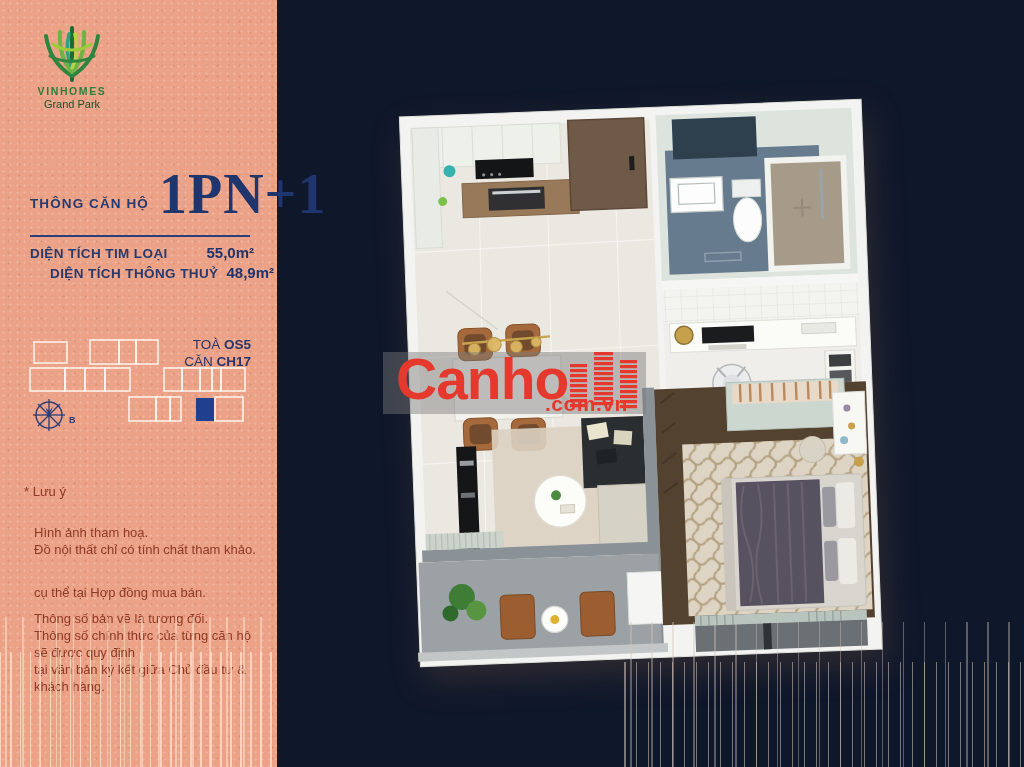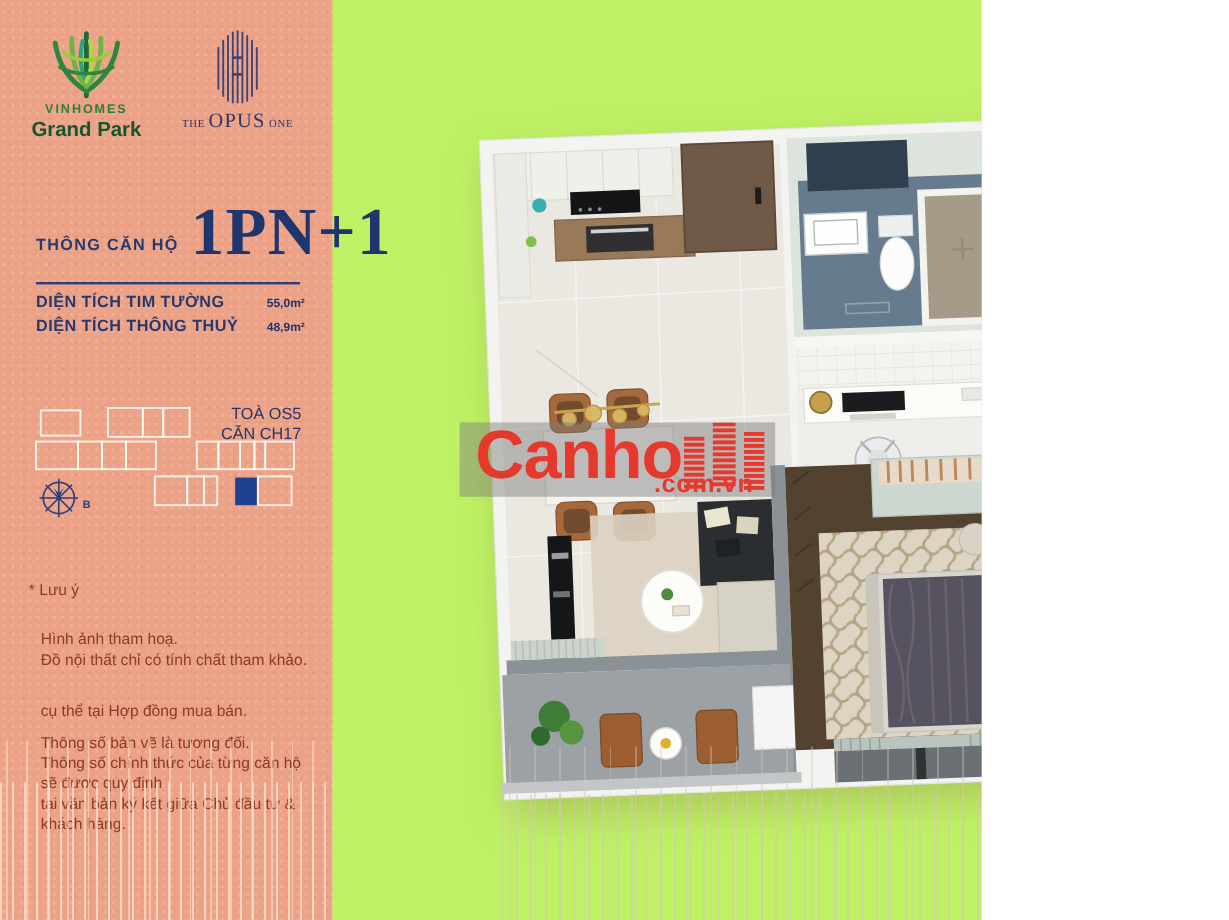--- a/index.html
+++ b/index.html
@@ -1,17 +1,17 @@
 <!DOCTYPE html>
 <html><head>
 <meta charset="utf-8">
 <style>
   html,body{margin:0;padding:0;}
   body{font-family:"Liberation Sans","DejaVu Sans",sans-serif;}
-  #canvas{position:relative;width:818px;height:767px;overflow:hidden;background:#bef264;}
+  #canvas{position:relative;width:1024px;height:767px;overflow:hidden;background:#0f172a;}
 
   
   #sidebar{
     position:absolute;left:0;top:0;width:277px;height:767px;
     background-color:#eca287;
     background-image:
       radial-gradient(rgba(255,255,255,.16) 1px, transparent 1.3px),
       radial-gradient(rgba(150,70,40,.12) 1px, transparent 1.3px);
     background-size:7px 7px,11px 11px;
     background-position:0 0,3px 5px;
@@ -33,40 +33,40 @@
     background-position:bottom left,bottom 0 left 6px;
     background-repeat:no-repeat;
   }
 
   
   #logo-row{position:absolute;left:24px;top:22px;width:230px;display:flex;align-items:flex-start;}
   .logo-block{display:flex;flex-direction:column;align-items:center;}
   #vinhomes-block{width:96px;}
   #opus-block{width:104px;margin-left:26px;padding-top:2px;}
   #vinhomes-word{color:#2e7d3a;font-size:10.5px;font-weight:bold;letter-spacing:1.6px;margin-top:3px;}
-  #vinhomes-sub{color:#14562d;font-size:17px;font-weight:bold;margin-top:1px;}
+  #vinhomes-sub{color:#14562d;font-size:11px;font-weight:normal;margin-top:1px;}
   #opus-word{color:#2d3568;margin-top:5px;font-family:"Liberation Serif","DejaVu Serif",serif;display:flex;align-items:baseline;gap:3px;}
   #opus-word .sm{font-size:9px;letter-spacing:.5px;}
   #opus-word .lg{font-size:17px;letter-spacing:1px;}
 
   
   #unit-type-row{position:absolute;left:30px;top:168px;width:222px;display:flex;align-items:flex-end;gap:10px;}
   #unit-type-label{color:#263a6e;font-size:13.5px;font-weight:bold;letter-spacing:1.1px;padding-bottom:10px;white-space:nowrap;}
   #unit-type-value{color:#1e356e;font-family:"Liberation Serif","DejaVu Serif",serif;font-weight:bold;font-size:56px;line-height:.95;letter-spacing:1px;text-align:right;}
   #unit-divider{position:absolute;left:30px;top:235px;width:220px;height:2px;background:#2c3d77;}
   .area-row{position:absolute;left:30px;width:224px;display:flex;justify-content:space-between;align-items:baseline;}
   #area-row-1{top:244px;}
-  #area-row-2{top:264px;}
+  #area-row-2{top:264px;margin-left:20px;}
   .area-label{color:#283a6d;font-size:13.5px;font-weight:bold;letter-spacing:.4px;}
-  .area-value{color:#20336b;font-size:10px;font-weight:800;}
+  .area-value{color:#20336b;font-size:15px;font-weight:800;}
 
   
   #plate-map{position:absolute;left:28px;top:336px;}
   #building-unit{position:absolute;right:26px;top:336px;text-align:right;color:#27356a;font-size:13.5px;line-height:17px;}
-  #building-unit .b{font-weight:400;}
+  #building-unit .b{font-weight:700;}
   #compass{position:absolute;left:30px;top:396px;display:flex;align-items:center;}
   #compass-label{color:#2c3d77;font-size:9px;font-weight:bold;margin-left:1px;margin-top:10px;}
 
   
   #notes{position:absolute;left:24px;top:483px;width:236px;color:#8d3a26;font-size:13px;line-height:17px;}
   #notes-title{margin-bottom:24px;}
   #notes p{margin:0 0 9px 10px;}
 
   
   #plan-wrap{position:absolute;left:380px;top:94px;width:520px;height:590px;
@@ -98,52 +98,30 @@
             <path d="M33 46 C28 36 27 24 30 12" stroke="#2fa37d" stroke-width="3.5"></path>
             <path d="M33 46 C38 36 39 24 36 12" stroke="#b7d442" stroke-width="3.5"></path>
             <path d="M14 22 C24 30 42 30 52 22" stroke="#9ecb3b" stroke-width="3"></path>
             <path d="M11 34 C22 41 44 41 55 34" stroke="#2e8540" stroke-width="3"></path>
           </g>
         </svg>
         <div id="vinhomes-word">VINHOMES</div>
         <div id="vinhomes-sub">Grand Park</div>
       </div>
 
-      <div class="logo-block" id="opus-block">
-        <svg width="44" height="62" viewBox="0 0 44 62">
-          <g stroke="#3d4677" stroke-width="1.6" stroke-linecap="round">
-            <line x1="6" y1="16" x2="6" y2="50"></line>
-            <line x1="10" y1="10" x2="10" y2="56"></line>
-            <line x1="14" y1="6" x2="14" y2="60"></line>
-            <line x1="18" y1="3" x2="18" y2="62"></line>
-            <line x1="22" y1="2" x2="22" y2="62"></line>
-            <line x1="26" y1="3" x2="26" y2="62"></line>
-            <line x1="30" y1="6" x2="30" y2="60"></line>
-            <line x1="34" y1="10" x2="34" y2="56"></line>
-            <line x1="38" y1="16" x2="38" y2="50"></line>
-            <line x1="19" y1="24" x2="25" y2="24" stroke-width="2.2"></line>
-            <line x1="19" y1="38" x2="25" y2="38" stroke-width="2.2"></line>
-          </g>
-        </svg>
-        <div id="opus-word">
-          <span class="sm">THE</span>
-          <span class="lg">OPUS</span>
-          <span class="sm">ONE</span>
-        </div>
-      </div>
     </div>
 
     <div id="unit-type-row">
       <span id="unit-type-label">THÔNG CĂN HỘ</span>
       <span id="unit-type-value">1PN+1</span>
     </div>
     <div id="unit-divider"></div>
 
     <div class="area-row" id="area-row-1">
-      <span class="area-label">DIỆN TÍCH TIM TƯỜNG</span>
+      <span class="area-label">DIỆN TÍCH TIM LOẠI</span>
       <span class="area-value">55,0m²</span>
     </div>
     <div class="area-row" id="area-row-2">
       <span class="area-label">DIỆN TÍCH THÔNG THUỶ</span>
       <span class="area-value">48,9m²</span>
     </div>
 
     <svg id="plate-map" width="224" height="98" viewBox="0 0 224 98">
       <g fill="none" stroke="rgba(255,250,245,.9)" stroke-width="1.6">
         <rect x="6" y="6" width="33" height="21"></rect>

